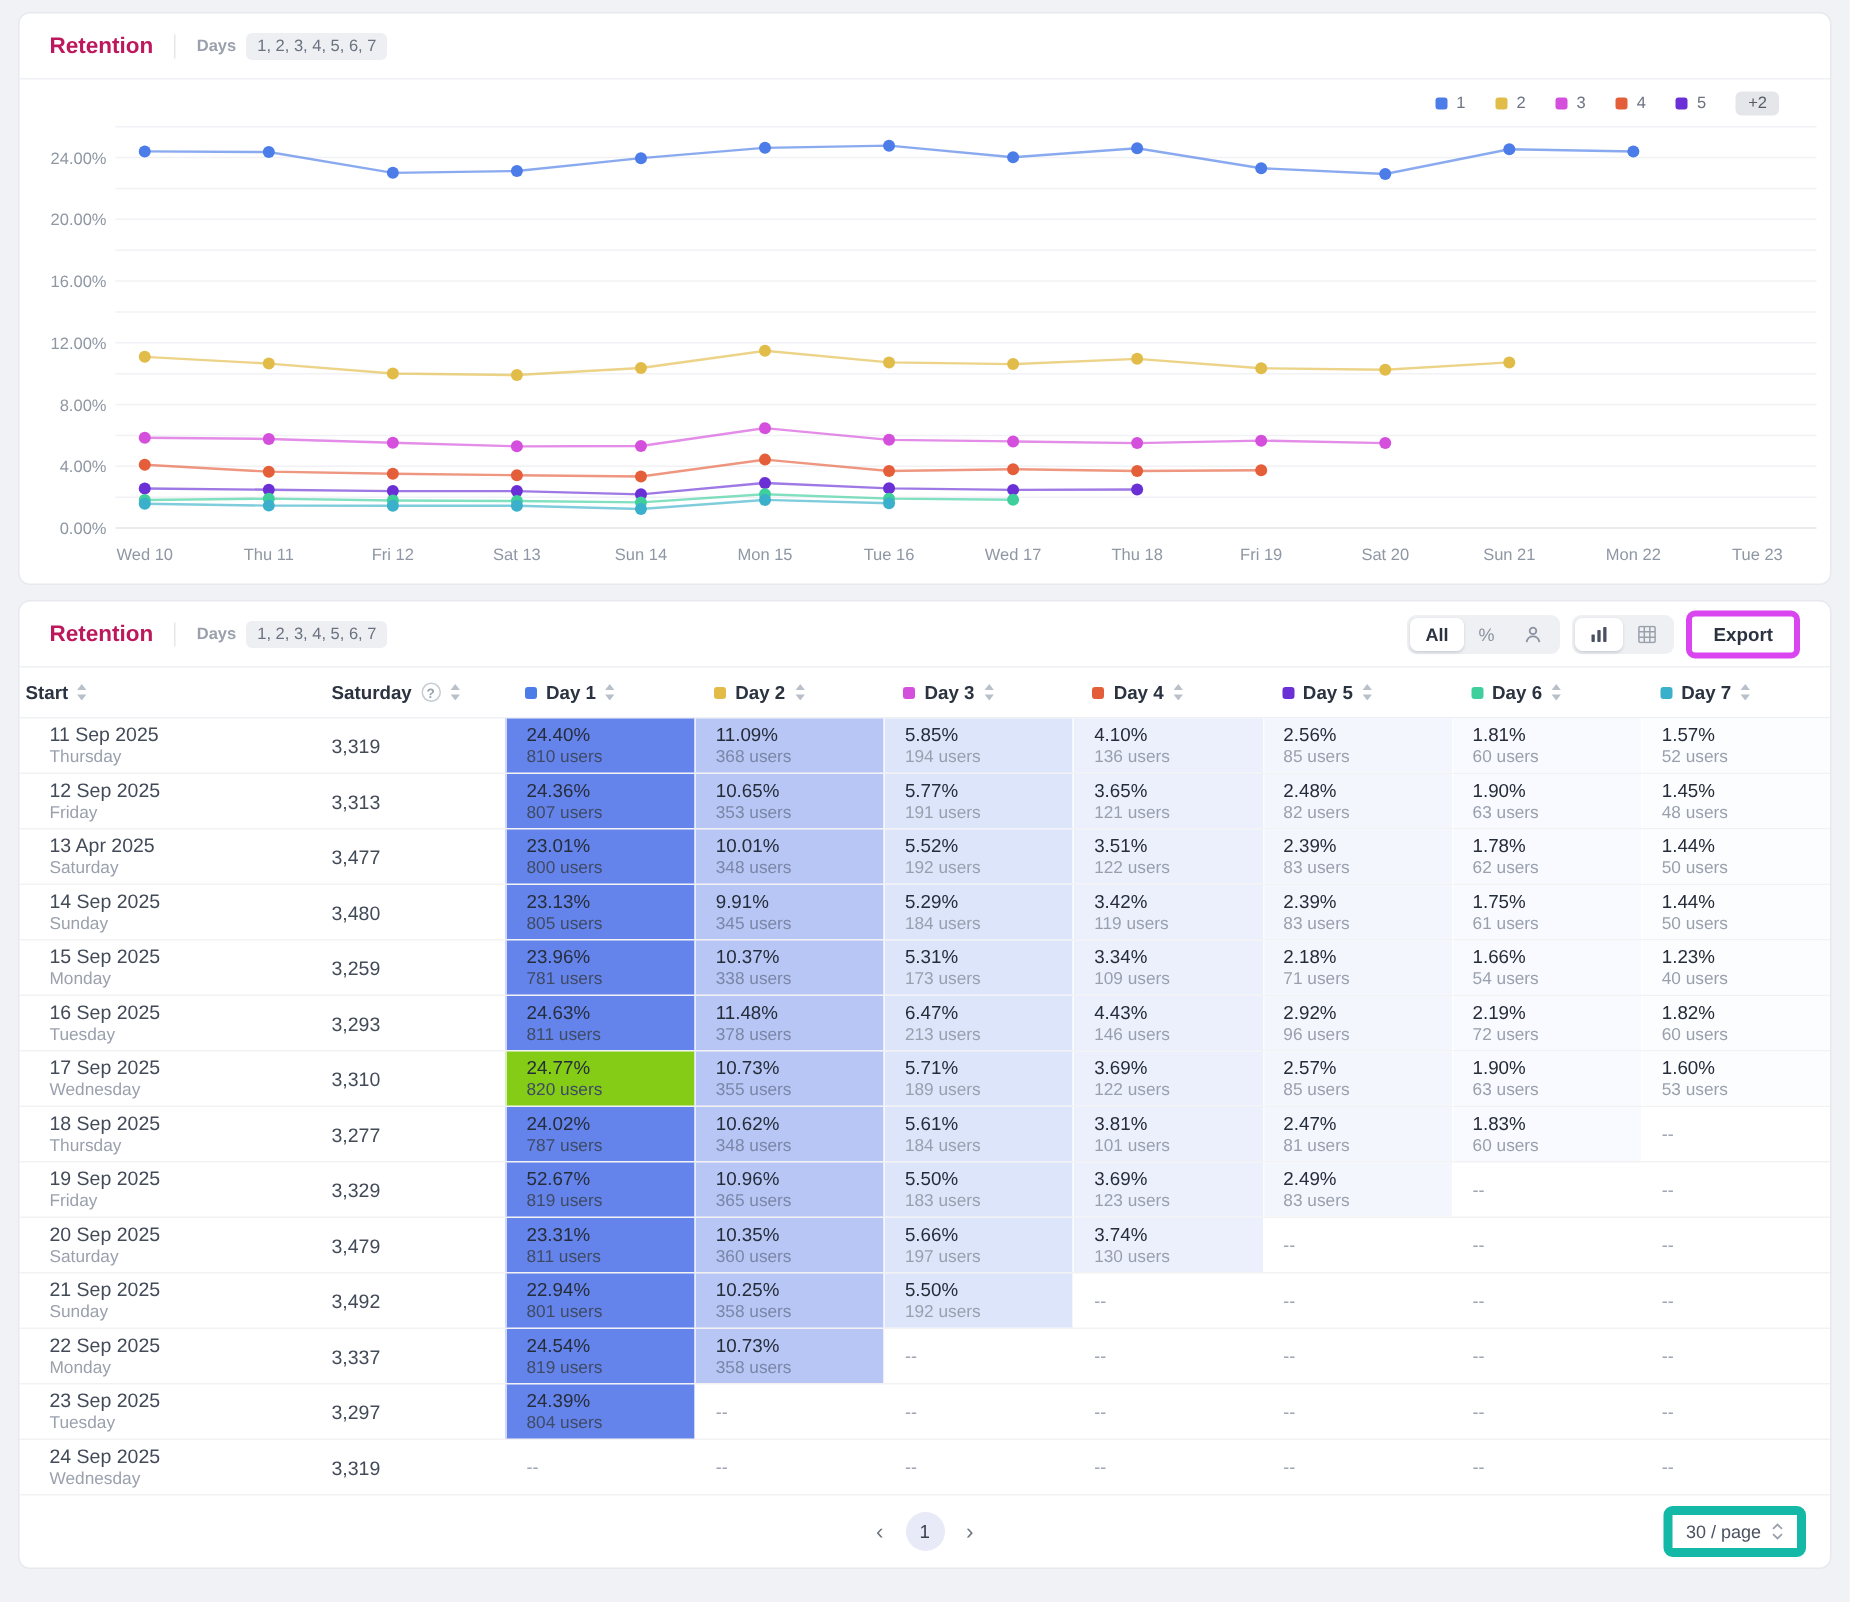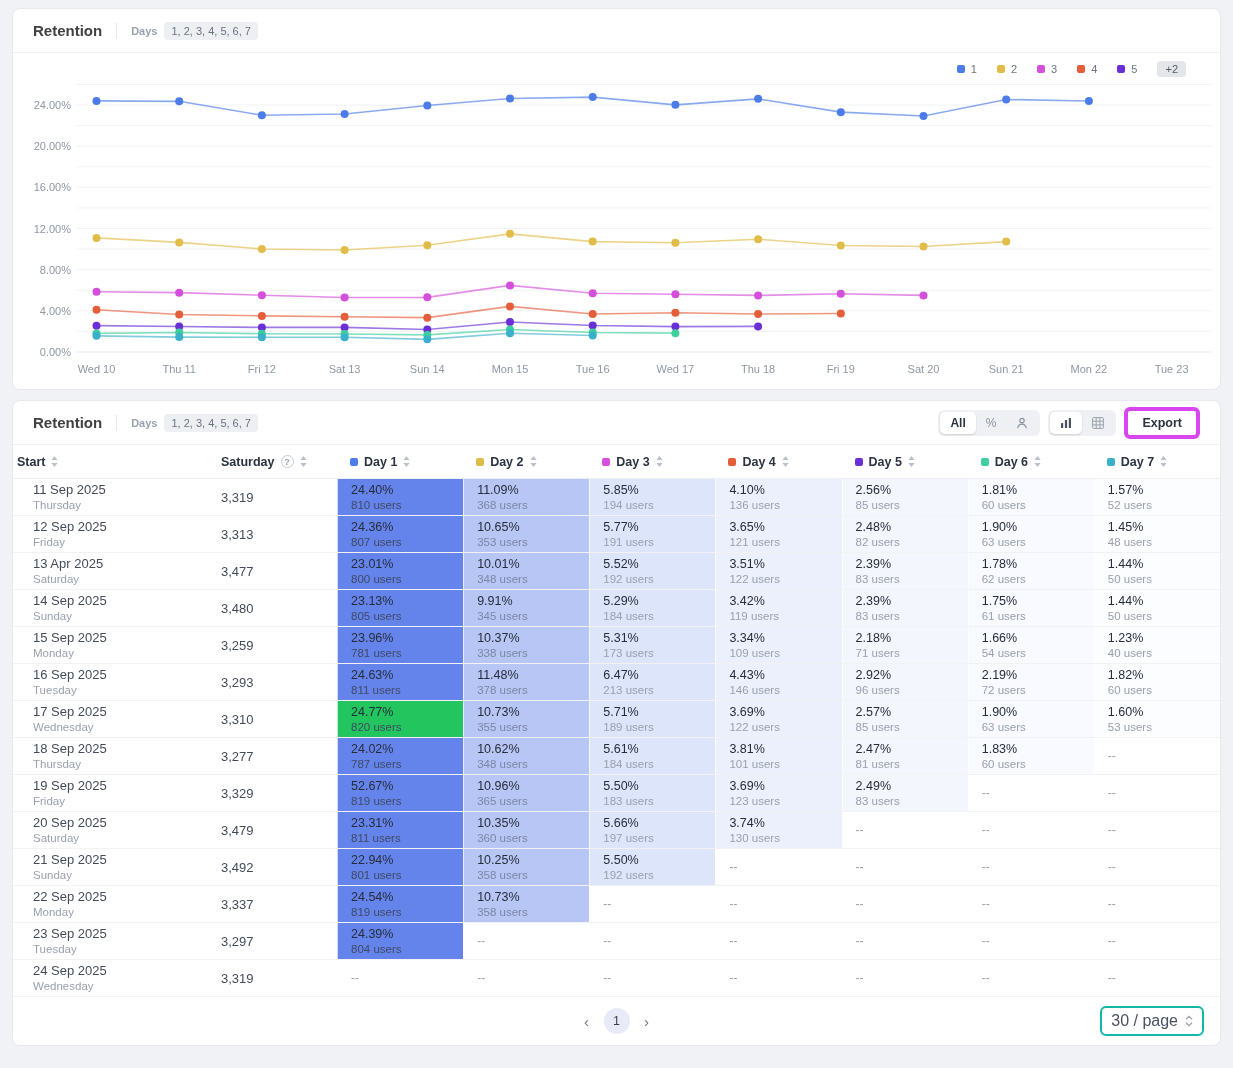--- a/index.html
+++ b/index.html
@@ -2,21 +2,21 @@
 <html><head>
 <meta charset="utf-8">
 <style>
   * { box-sizing: border-box; margin: 0; padding: 0; }
   html,body { width: 1233px; height: 1068px; background: #f1f2f5; font-family: "Liberation Sans", sans-serif; overflow: hidden; }
   .card { background:#fff; border:1px solid #e7e9ee; border-radius:8px; margin:0 12px; }
   .chart-card { margin-top:8px; }
   .table-card { margin-top:10px; }
 
   .card-header { display:flex; align-items:center; height:44px; padding:0 20px; border-bottom:1px solid #eef0f3; }
-  .card-title { font-size:15px; font-weight:700; color:#404040; }
+  .card-title { font-size:15px; font-weight:700; color:#be185d; }
   .vdiv { width:1px; height:16px; background:#e4e7ec; margin:0 14px; }
   .days-label { font-size:11px; color:#9aa1ad; font-weight:600; margin-right:7px; }
   .days-badge { background:#edeff3; border-radius:4px; padding:3px 7px; font-size:11px; color:#6a7280; }
 
   
   .legend-row { display:flex; justify-content:flex-end; align-items:center; gap:20px; height:24px; padding:8px 34px 0 0; }
   .legend-item { display:flex; align-items:center; gap:6px; cursor:pointer; }
   .legend-item .sw { width:8px; height:8px; border-radius:2px; display:inline-block; }
   .legend-item .lbl { font-size:11px; color:#6b7280; }
   .legend-more { background:#e4e6ea; border-radius:4px; padding:2px 8px; font-size:11px; color:#555d68; cursor:pointer; }
@@ -52,21 +52,21 @@
   .day-cell .users { font-size:11.5px; color:#99a0ad; line-height:14px; }
   .day-cell.col0 .users { color:#3f4a64; }
   .day-cell.col1 .users { color:#7b86a6; }
   .day-cell.empty { display:flex; align-items:center; color:#9aa1ad; font-size:12px; padding-top:0; }
 
   
   .tfoot { position:relative; display:flex; align-items:center; height:48px; padding:0 16px; }
   .pager { position:absolute; left:50%; transform:translateX(-50%); display:flex; align-items:center; gap:6px; }
   .pg-btn { width:22px; height:22px; display:flex; align-items:center; justify-content:center; color:#6e7681; font-size:15px; cursor:pointer; }
   .pg-num { width:26px; height:26px; border-radius:50%; background:#e9eaf8; display:flex; align-items:center; justify-content:center; font-size:12.5px; color:#3a4150; cursor:pointer; }
-  .page-size { margin-left:auto; border:2px solid #14b8a6; border-radius:6px; padding:4px 9px; font-size:16px; color:#4a5160; display:flex; align-items:center; gap:7px; background:#fff; cursor:pointer; }
+  .page-size { margin-left:auto; border:6px solid #14b8a6; border-radius:6px; padding:4px 9px; font-size:12px; color:#4a5160; display:flex; align-items:center; gap:7px; background:#fff; cursor:pointer; }
 </style>
 </head>
 <body>
 
 <div class="card chart-card">
   <div class="card-header">
     <span class="card-title">Retention</span>
     <span class="vdiv"></span>
     <span class="days-label">Days</span>
     <span class="days-badge">1, 2, 3, 4, 5, 6, 7</span>
@@ -552,21 +552,21 @@
           <div class="pct">1.82%</div>
           <div class="users">60 users</div>
         </div>
       </div>
       <div class="trow">
         <div class="cell start-cell">
           <div class="date">17 Sep 2025</div>
           <div class="weekday">Wednesday</div>
         </div>
         <div class="cell installs-cell">3,310</div>
-        <div class="cell day-cell col0" style="background:#22c55e">
+        <div class="cell day-cell col0" style="background:#84cc16">
           <div class="pct">24.77%</div>
           <div class="users">820 users</div>
         </div>
         <div class="cell day-cell col1" style="background:#b7c6f5">
           <div class="pct">10.73%</div>
           <div class="users">355 users</div>
         </div>
         <div class="cell day-cell col2" style="background:#dde5fb">
           <div class="pct">5.71%</div>
           <div class="users">189 users</div>

